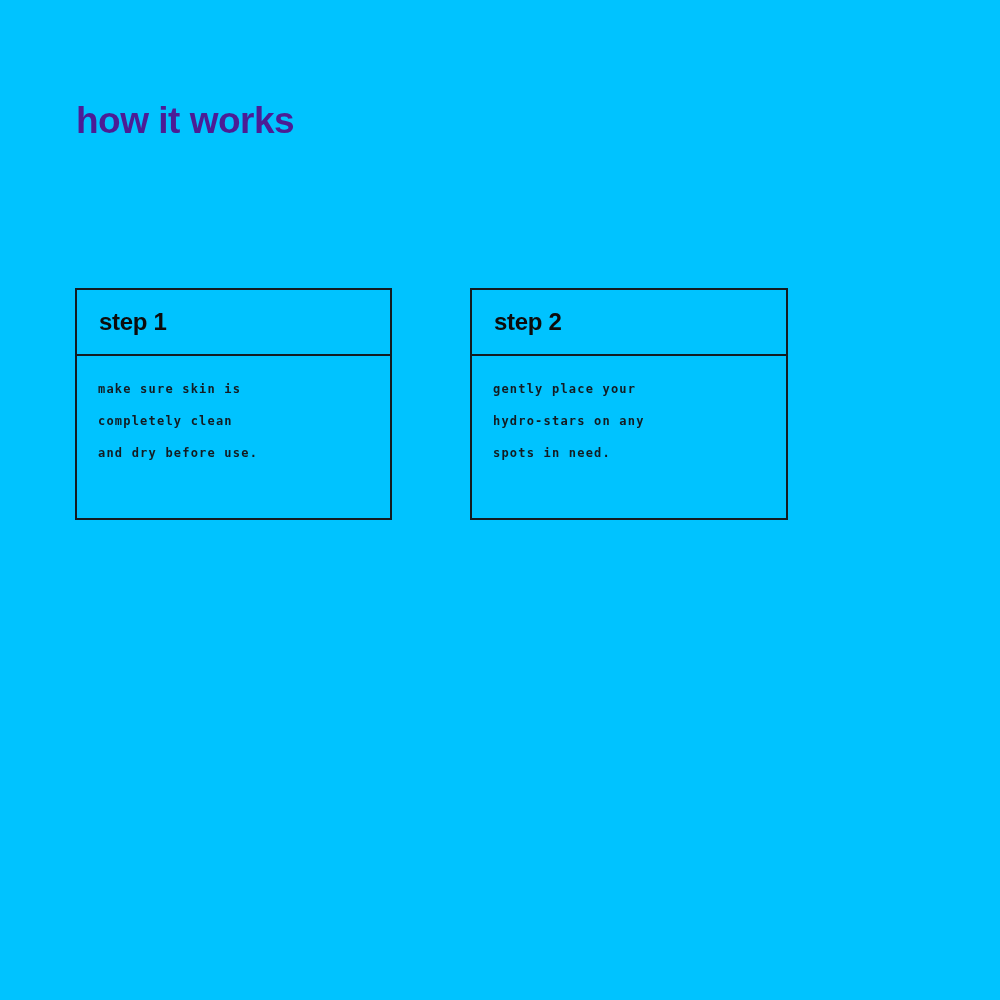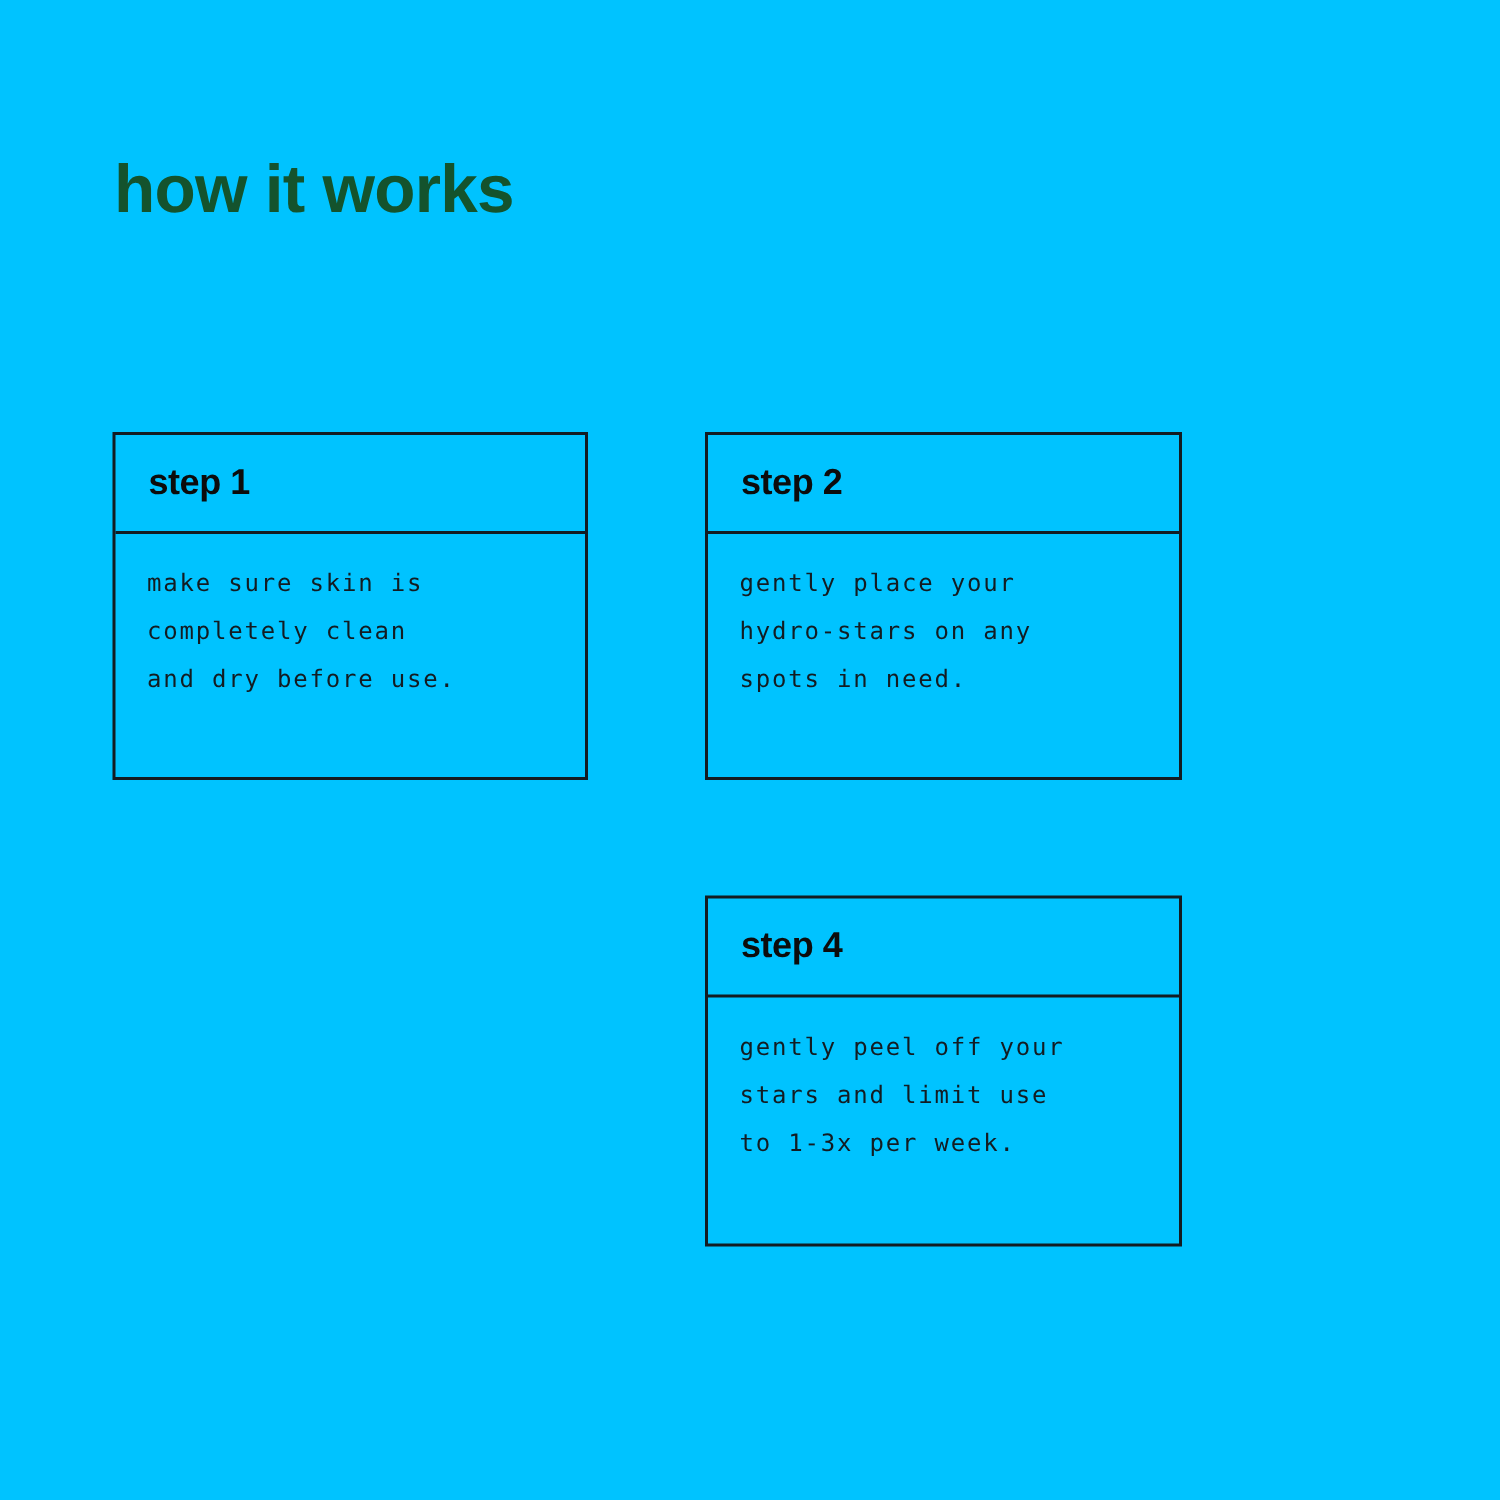--- a/index.html
+++ b/index.html
@@ -15,24 +15,24 @@
     overflow:hidden;
   }
   .canvas{
     position:absolute;
     left:0;top:0;width:1000px;height:1000px;
   }
   .page-title{
     position:absolute;
     left:76px;
     top:100px;
-    font-size:45px;
+    font-size:37px;
     font-weight:bold;
     letter-spacing:-0.5px;
-    color:#14532d;
+    color:#4c1d95;
   }
   .step-box{
     position:absolute;
     border:2px solid var(--ink);
     background:transparent;
   }
   .step-box.b1{left:75px;  top:288px; width:317px; height:232px;}
   .step-box.b2{left:470px; top:288px; width:318px; height:232px;}
   .step-box.b3{left:75px;  top:597px; width:317px; height:234px;}
   .step-box.b4{left:470px; top:597px; width:318px; height:234px;}
@@ -43,25 +43,26 @@
     align-items:center;
     padding-left:22px;
     font-size:24px;
     font-weight:bold;
     letter-spacing:-0.3px;
     color:#0c0c0c;
   }
   .step-body{
     padding:17px 20px 0 21px;
     font-family:"DejaVu Sans Mono", monospace;
-    font-size:16px;
+    font-size:12px;
     line-height:32px;
     letter-spacing:1.2px;
     color:var(--ink);
     white-space:pre-line;
+    font-weight:bold;
   }
 </style>
 </head>
 <body>
 
 <div class="canvas">
 
   <h1 class="page-title">how it works</h1>
 
   <div class="step-box b1">
@@ -72,20 +73,14 @@
   </div>
 
   <div class="step-box b2">
     <div class="step-header">step 2</div>
     <div class="step-body">gently place your
 hydro-stars on any
 spots in need.</div>
   </div>
 
 
-  <div class="step-box b4">
-    <div class="step-header">step 4</div>
-    <div class="step-body">gently peel off your
-stars and limit use
-to 1-3x per week.</div>
-  </div>
 
 </div>
 
 </body></html>

